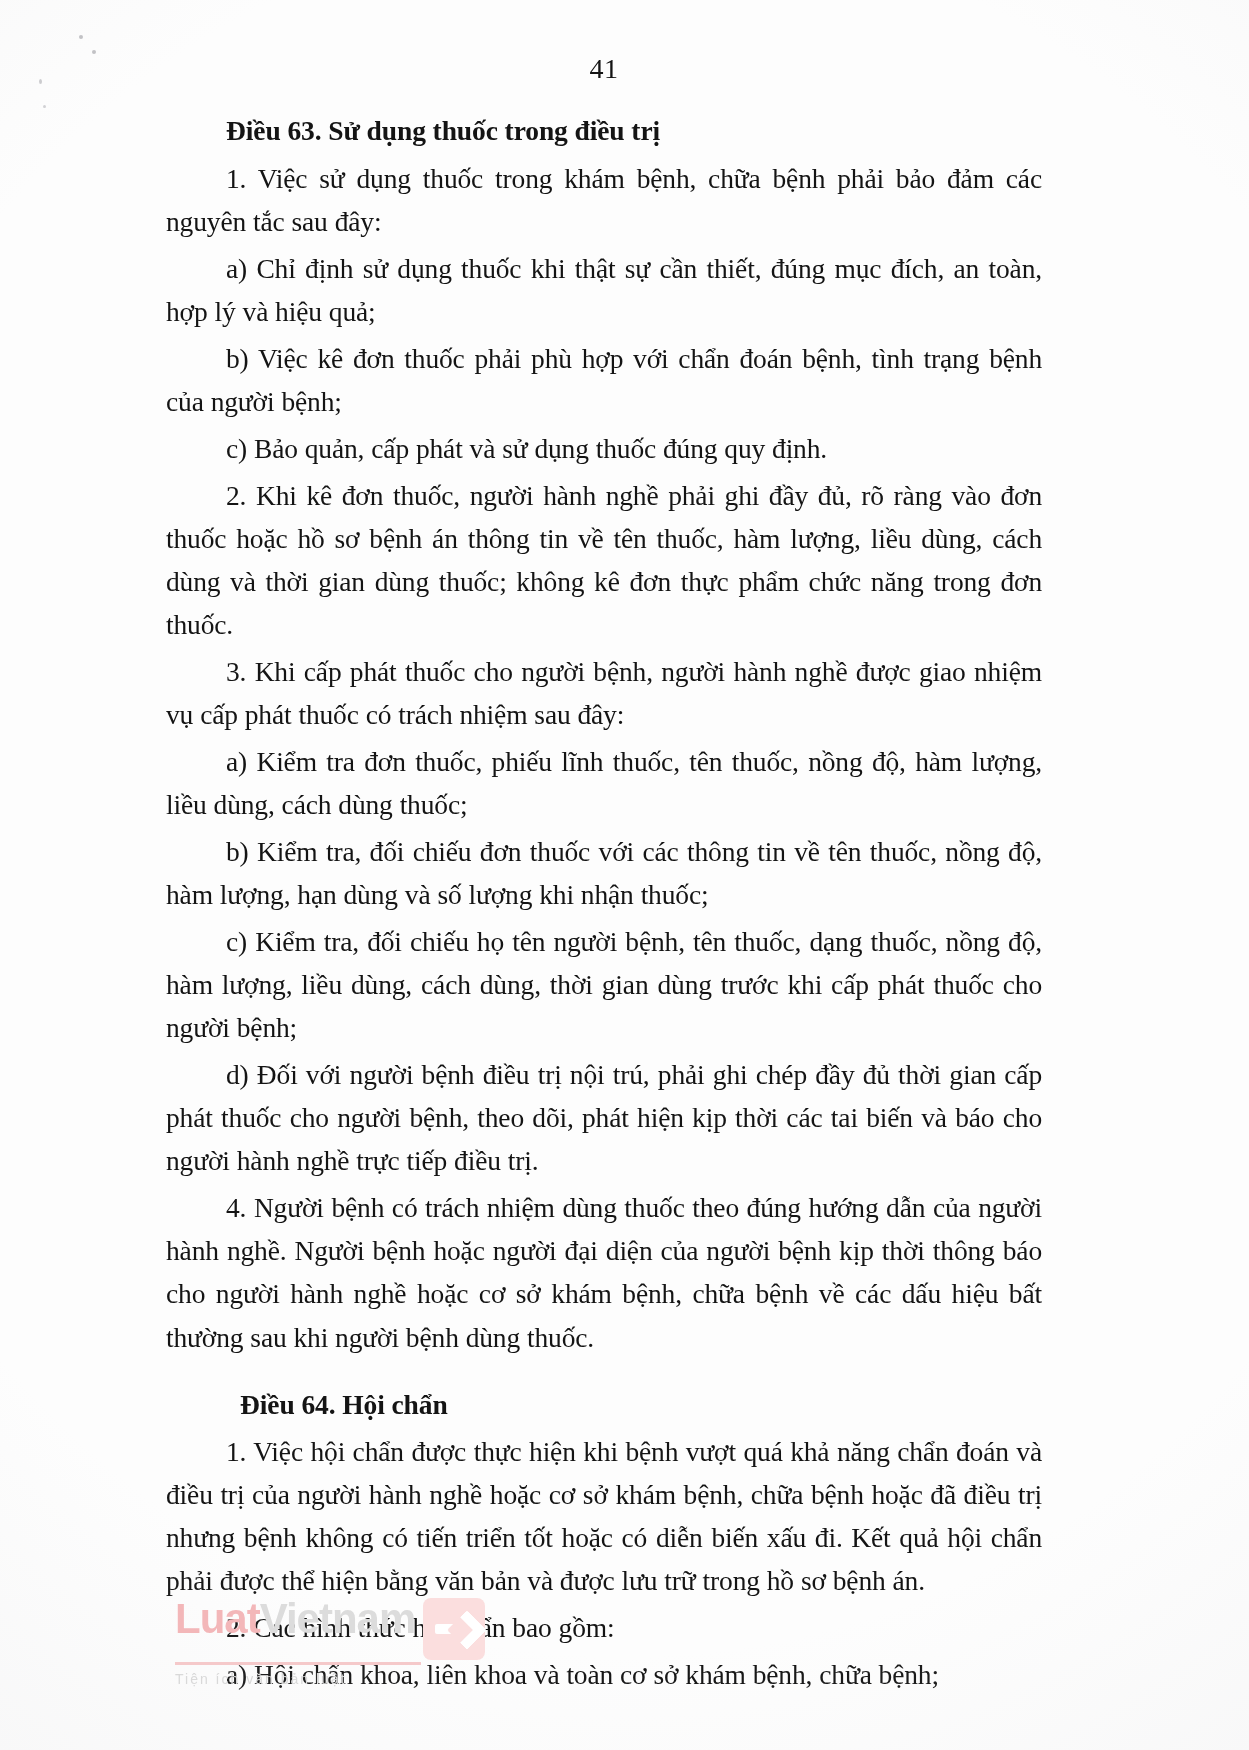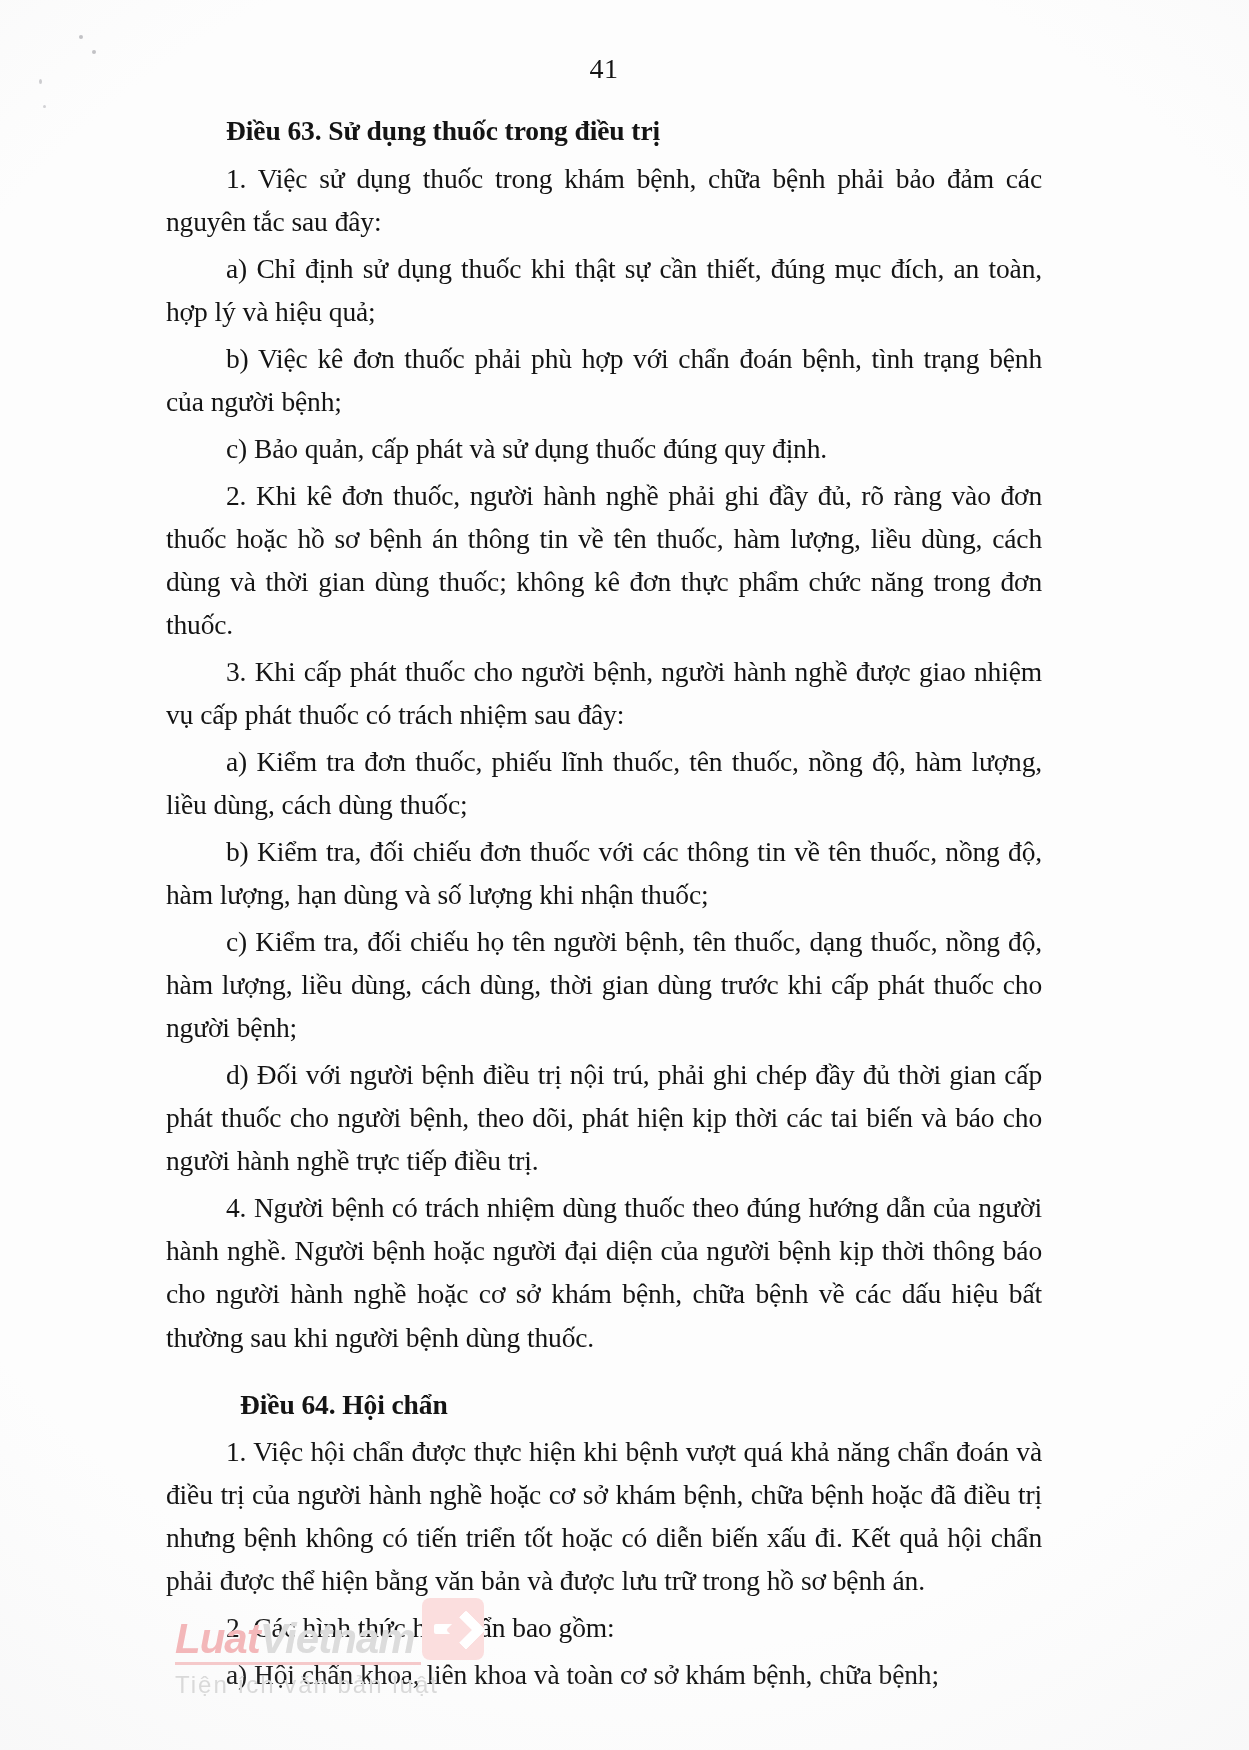--- a/index.html
+++ b/index.html
@@ -94,22 +94,21 @@
     position: absolute;
     left: 175px;
     top: 1598px;
     width: 330px;
     height: 100px;
     z-index: 6;
     pointer-events: none;
   }
   #wm-row {
     display: flex;
-    align-items: flex-end;
-    font-style: italic;
+    align-items: flex-start;
   }
   #wm-wordmark {
     font-family: "Liberation Sans", "DejaVu Sans", sans-serif;
     font-weight: bold;
     font-size: 42px;
     line-height: 1;
     letter-spacing: -1px;
     white-space: nowrap;
   }
   #wm-luat { color: #f3b7b9; }
@@ -147,21 +146,21 @@
     border-radius: 2px;
   }
   #wm-underline {
     width: 246px;
     height: 3px;
     background: #f5c9ca;
     margin-top: 2px;
   }
   #wm-tagline {
     font-family: "Liberation Sans", "DejaVu Sans", sans-serif;
-    font-size: 24px;
+    font-size: 14px;
     letter-spacing: 2px;
     color: #d9d9d9;
     margin-top: 6px;
     white-space: nowrap;
   }
 </style>
 </head>
 <body>
 
 <div id="page">

